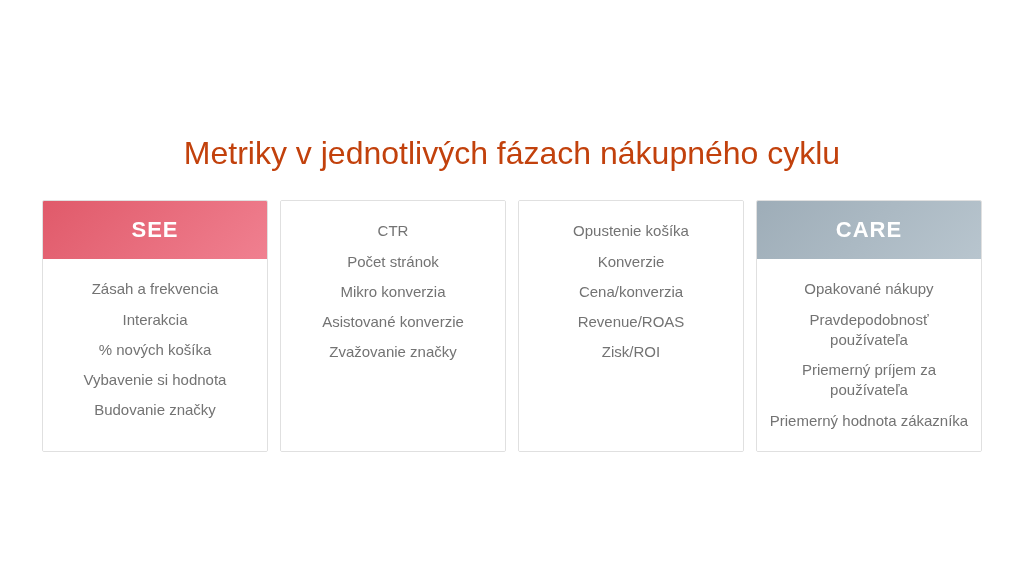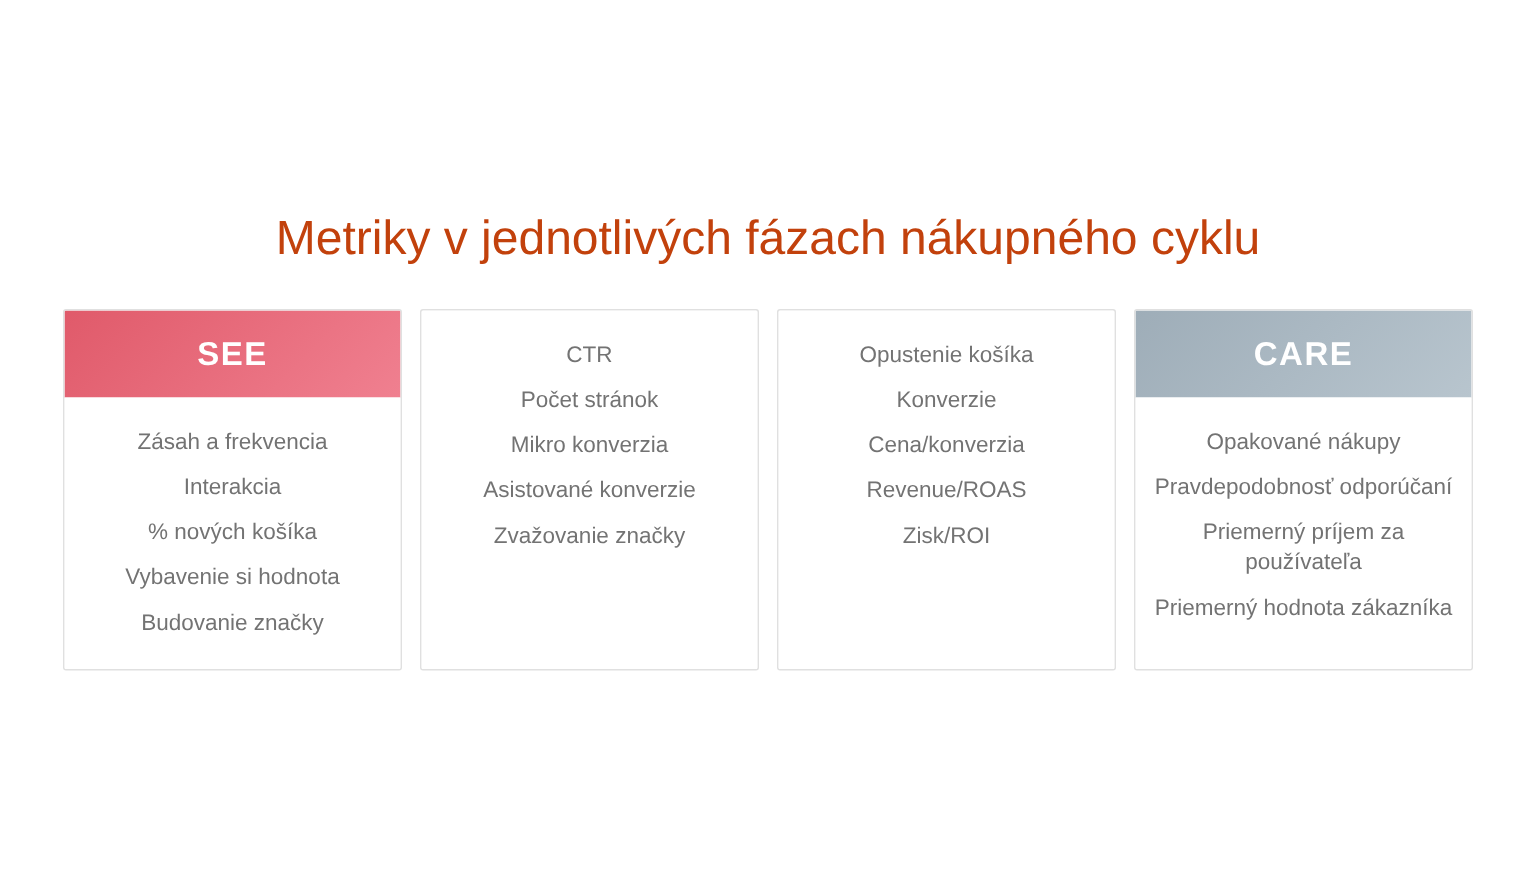--- a/index.html
+++ b/index.html
@@ -115,19 +115,19 @@
           <div class="metric-item">Konverzie</div>
           <div class="metric-item">Cena/konverzia</div>
           <div class="metric-item">Revenue/ROAS</div>
           <div class="metric-item">Zisk/ROI</div>
         </div>
       </div>
       <div class="column column-care">
         <div class="column-header">CARE</div>
         <div class="column-body">
           <div class="metric-item">Opakované nákupy</div>
-          <div class="metric-item">Pravdepodobnosť odporúčaní</div>
+          <div class="metric-item">Pravdepodobnosť používateľa</div>
           <div class="metric-item">Priemerný príjem za používateľa</div>
           <div class="metric-item">Priemerný hodnota zákazníka</div>
         </div>
       </div>
     </div>
 </div>
 
 </body></html>

